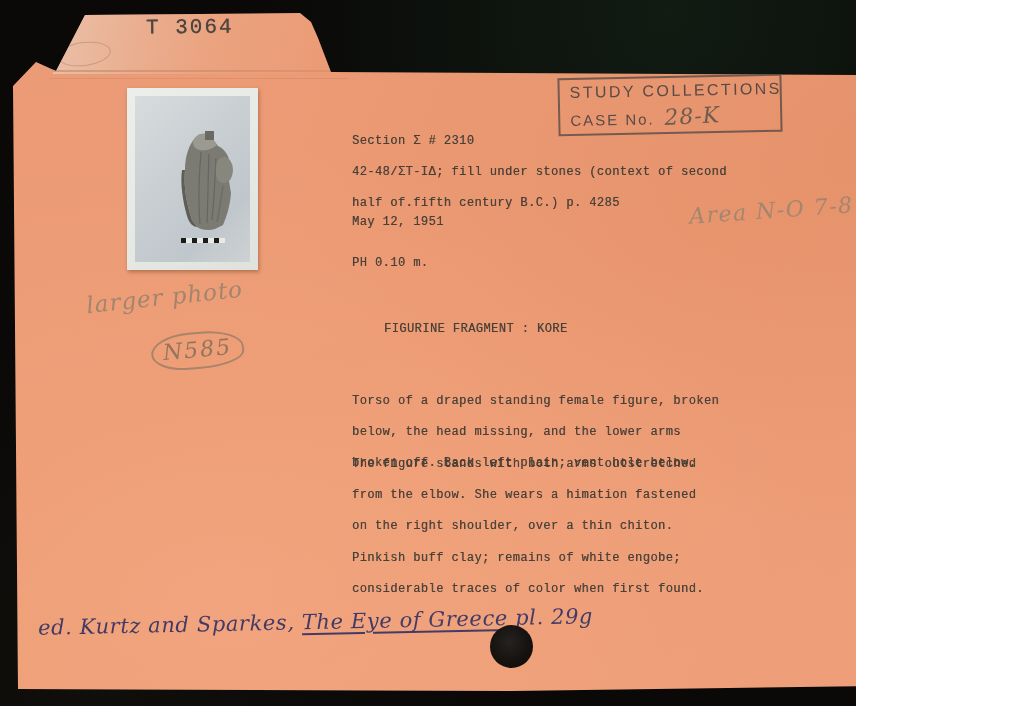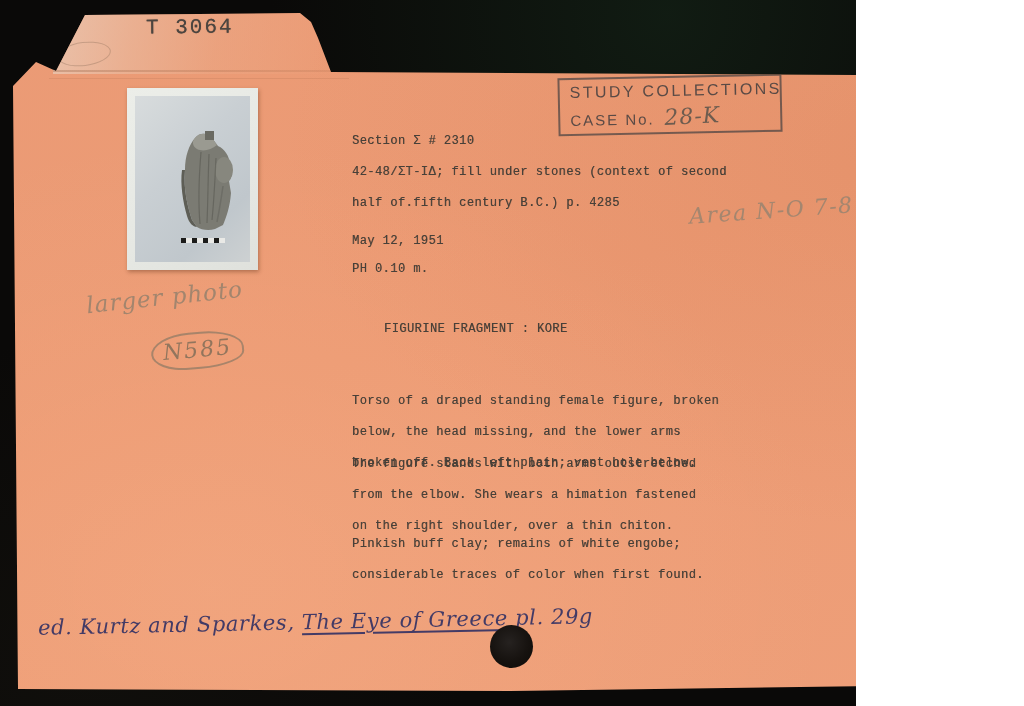--- a/index.html
+++ b/index.html
@@ -75,27 +75,27 @@
     transform:rotate(14deg);font-family:"DejaVu Sans", sans-serif;
   }
   
   .typed{
     position:absolute;left:339px;
     font-family:"Liberation Mono", monospace;font-size:12px;line-height:31px;
     letter-spacing:0.45px;color:#474039;white-space:pre-line;
     text-shadow:0.4px 0.4px 0 rgba(62,52,44,0.55);
   }
   .t-section{top:114px;}
-  .t-date{top:214px;}
-  .t-ph{top:242px;}
+  .t-date{top:195px;}
+  .t-ph{top:236px;}
   .t-title{top:302px;margin-left:32px;}
   .t-para1{top:346px;margin-top:28px;}
   .t-para2:{}
   .t-para2{top:437px;}
-  .t-para3{top:517px;font-family:Liberation Mono, monospace;}
+  .t-para3{top:531px;font-family:Liberation Mono, monospace;}
   
   .pencil{
     font-family:"DejaVu Serif", cursive;font-style:italic;
     color:rgba(148,125,104,0.95);
   }
   .area-note{position:absolute;left:676px;top:186px;font-size:22px;letter-spacing:1.5px;
     transform:rotate(-4deg);color:rgba(155,132,112,0.88);}
   .larger-photo{position:absolute;left:73px;top:272px;font-size:23px;letter-spacing:1px;
     transform:rotate(-6deg);color:rgba(158,132,110,0.95);}
   .neg-number{

